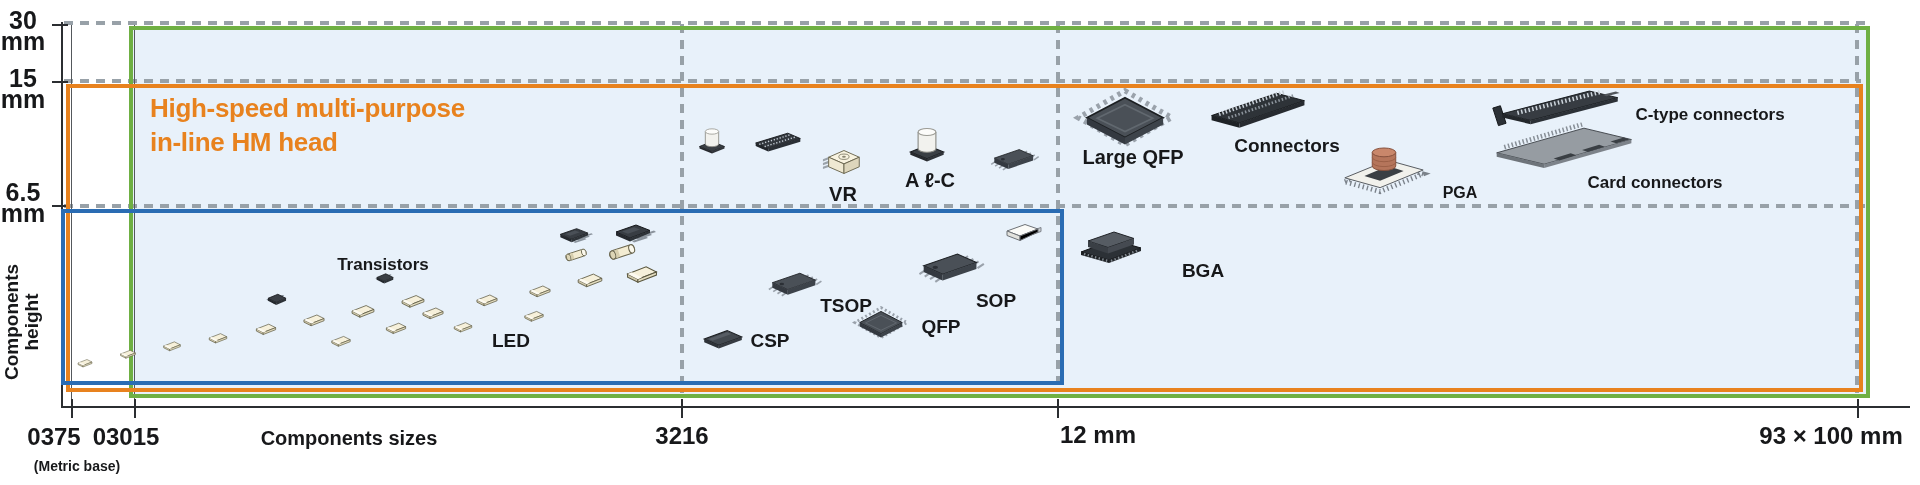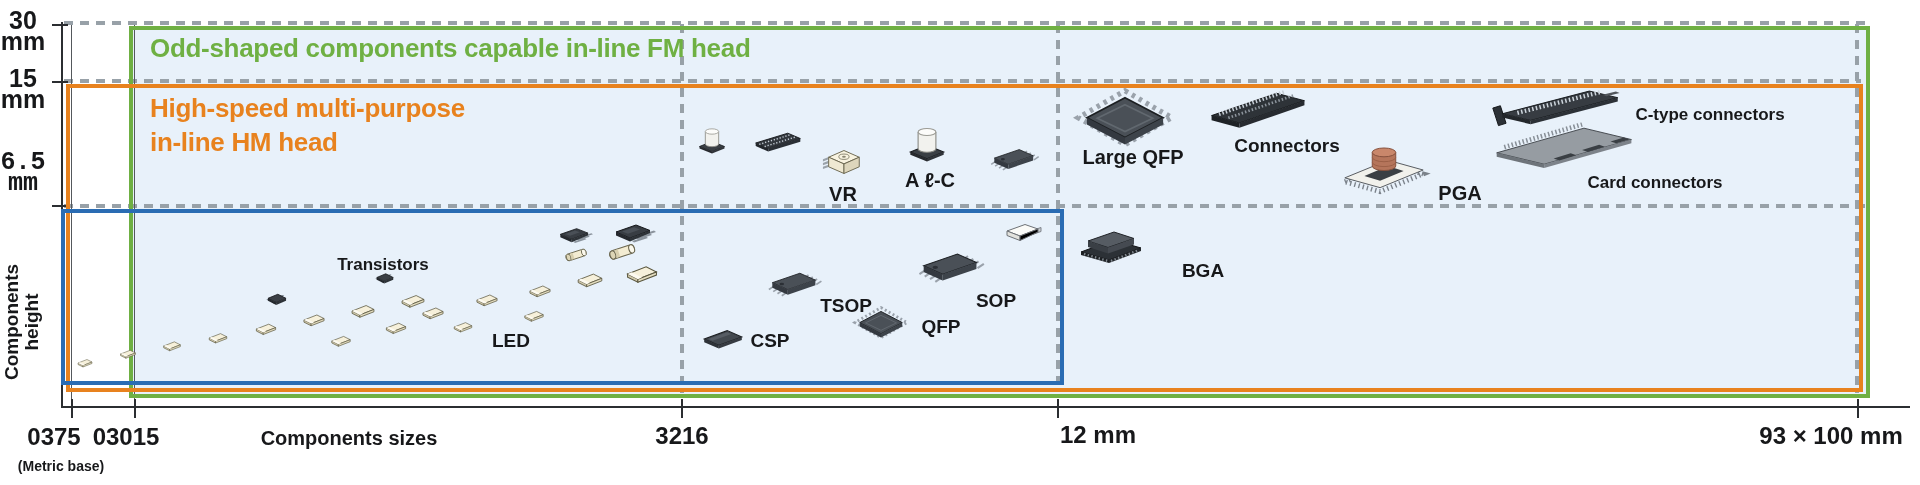--- a/index.html
+++ b/index.html
@@ -37,21 +37,21 @@
   #t-rm{left:148px;top:220px;}
   
   .ytick{left:0;width:46px;text-align:center;font-weight:bold;font-size:25px;line-height:0.84;}
   
   .ytitle{left:22px;top:322px;transform:translate(-50%,-50%) rotate(-90deg);
           font-weight:bold;font-size:19px;line-height:1.05;text-align:center;white-space:nowrap;}
   
   .xlab{font-weight:bold;white-space:nowrap;transform:translate(-50%,-50%);}
   .big{font-size:24px;}
   #xl0201{left:54px;top:437px;}
-  #xlmetric{left:61px;top:466px;font-size:14px;}
+  #xlmetric{left:77px;top:466px;font-size:14px;}
   #xl03015{left:126px;top:437px;}
   #xltitle{left:301px;top:438px;font-size:20px;margin-left:48px;}
   #xl3216{left:682px;top:436px;}
   #xl12{left:1060px;top:435px;transform:translate(0,-50%);}
   #xl55{left:1831px;top:436px;}
   
   .comp{position:absolute;transform:translate(-50%,-50%);}
   .comp svg{display:block;width:100%;height:auto;}
   .clabel{position:absolute;transform:translate(-50%,-50%);font-weight:bold;color:#17181a;white-space:nowrap;}
 </style>
@@ -79,35 +79,34 @@
   <div class="abs blk xtickmark" style="left:71px;"></div>
   <div class="abs blk xtickmark" style="left:134px;"></div>
   <div class="abs blk xtickmark" style="left:681px;"></div>
   <div class="abs blk xtickmark" style="left:1057px;"></div>
   <div class="abs blk xtickmark" style="left:1857px;"></div>
 
   <div class="abs box" id="box-fm" style="border-color: rgb(111, 176, 67);"></div>
   <div class="abs box" id="box-hm" style="border-color: rgb(232, 130, 30);"></div>
   <div class="abs box" id="box-rm" style="border-color: rgb(42, 108, 179);"></div>
 
-  <div class="abs rtitle" id="t-fm" style="color: rgb(111, 176, 67);">Odd-shaped components capable in-line FM head</div>
   <div class="abs rtitle" id="t-hm" style="color: rgb(232, 130, 30);">
     <div>High-speed multi-purpose</div>
     <div>in-line HM head</div>
   </div>
 
   <div class="abs ytick" style="top:10px;">
     <div>30</div>
     <div>mm</div>
   </div>
   <div class="abs ytick" style="top:68px;">
     <div>15</div>
     <div>mm</div>
   </div>
-  <div class="abs ytick" style="top:152px;font-family:Liberation Mono, monospace;">
+  <div class="abs ytick" style="top:182px;">
     <div>6.5</div>
     <div>mm</div>
   </div>
   <div class="abs ytitle">
     <div>Components</div>
     <div>height</div>
   </div>
 
   <div class="abs xlab big" id="xl0201">0375</div>
   <div class="abs xlab" id="xlmetric">(Metric base)</div>
@@ -493,17 +492,17 @@
       <div class="clabel" style="left: 511px; top: 341px; font-size: 19px; text-align: center;">LED</div>
       <div class="clabel" style="left: 770px; top: 341px; font-size: 19px;">CSP</div>
       <div class="clabel" style="left: 846px; top: 306px; font-size: 19px;">TSOP</div>
       <div class="clabel" style="left: 941px; top: 327px; font-size: 19px;">QFP</div>
       <div class="clabel" style="left: 996px; top: 301px; font-size: 19px;">SOP</div>
       <div class="clabel" style="left: 1171px; top: 271px; font-size: 19px; margin-left: 32px;">BGA</div>
       <div class="clabel" style="left: 843px; top: 194px; font-size: 20px;">VR</div>
       <div class="clabel" style="left: 930px; top: 180px; font-size: 20px;">A ℓ-C</div>
       <div class="clabel" style="left: 1133px; top: 157px; font-size: 20px;">Large QFP</div>
       <div class="clabel" style="left: 1287px; top: 146px; font-size: 19px;">Connectors</div>
-      <div class="clabel" style="left: 1460px; top: 193px; font-size: 20px;">PGA</div>
+      <div class="clabel" style="left: 1460px; top: 193px; font-size: 16px;">PGA</div>
       <div class="clabel" style="left: 1710px; top: 115px; font-size: 17px;">C-type connectors</div>
       <div class="clabel" style="left: 1655px; top: 183px; font-size: 17px;">Card connectors</div>
     </div>
 </div>
 
 </body></html>

